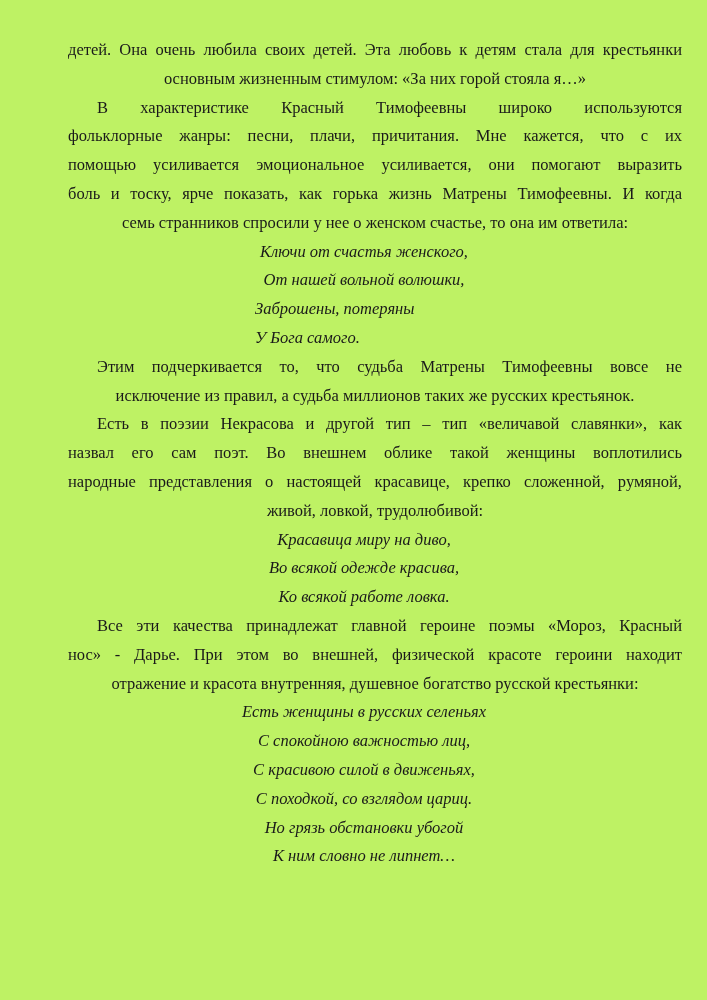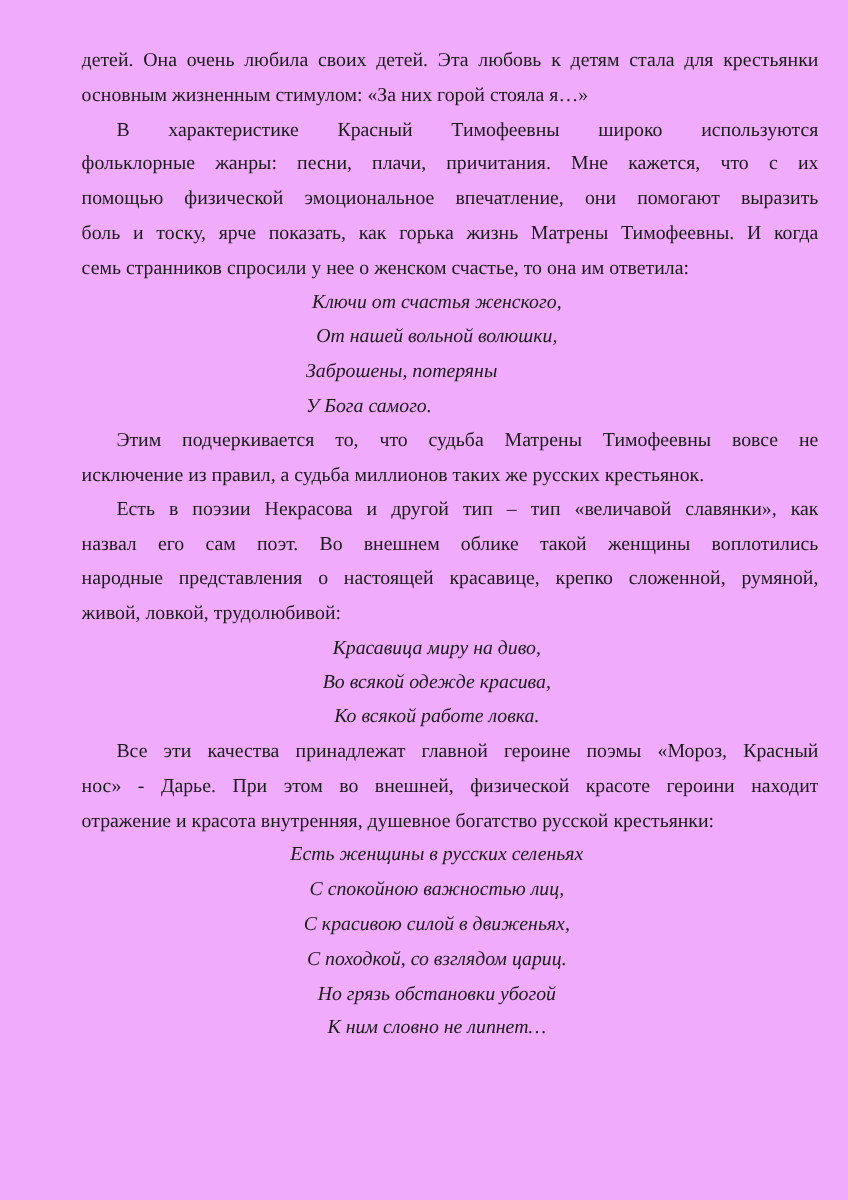--- a/index.html
+++ b/index.html
@@ -4,21 +4,21 @@
 <style>
   html, body {
     margin: 0;
     padding: 0;
     background: #ffffff;
   }
   .page {
     position: relative;
     width: 707px;
     height: 1000px;
-    background: #f0abfc;
+    background: #bef264;
     overflow: hidden;
     font-family: "Liberation Serif", "DejaVu Serif", serif;
   }
   .text-col {
     position: absolute;
     left: 68px;
     top: 36px;
     width: 614px;
   }
   .ln {
@@ -29,21 +29,21 @@
     white-space: normal;
     overflow: hidden;
   }
   
   .j {
     text-align: justify;
     text-align-last: justify;
   }
   
   .last {
-    text-align: left;
+    text-align: center;
   }
   
   .ind {
     text-indent: 29px;
   }
   
   .vc {
     font-style: italic;
     text-align: center;
     padding-right: 22px;
@@ -62,21 +62,21 @@
   <div class="text-col">
 
     <div>
       <div class="ln j">детей. Она очень любила своих детей. Эта любовь к детям стала для крестьянки</div>
       <div class="ln last">основным жизненным стимулом: «За них горой стояла я…»</div>
     </div>
 
     <div>
       <div class="ln j ind">В характеристике Красный Тимофеевны широко используются</div>
       <div class="ln j">фольклорные жанры: песни, плачи, причитания. Мне кажется, что с их</div>
-      <div class="ln j">помощью физической эмоциональное впечатление, они помогают выразить</div>
+      <div class="ln j">помощью усиливается эмоциональное усиливается, они помогают выразить</div>
       <div class="ln j">боль и тоску, ярче показать, как горька жизнь Матрены Тимофеевны. И когда</div>
       <div class="ln last">семь странников спросили у нее о женском счастье, то она им ответила:</div>
     </div>
 
     <div>
       <div class="ln vc">Ключи от счастья женского,</div>
       <div class="ln vc">От нашей вольной волюшки,</div>
       <div class="ln vl">Заброшены, потеряны</div>
       <div class="ln vl">У Бога самого.</div>
     </div>

